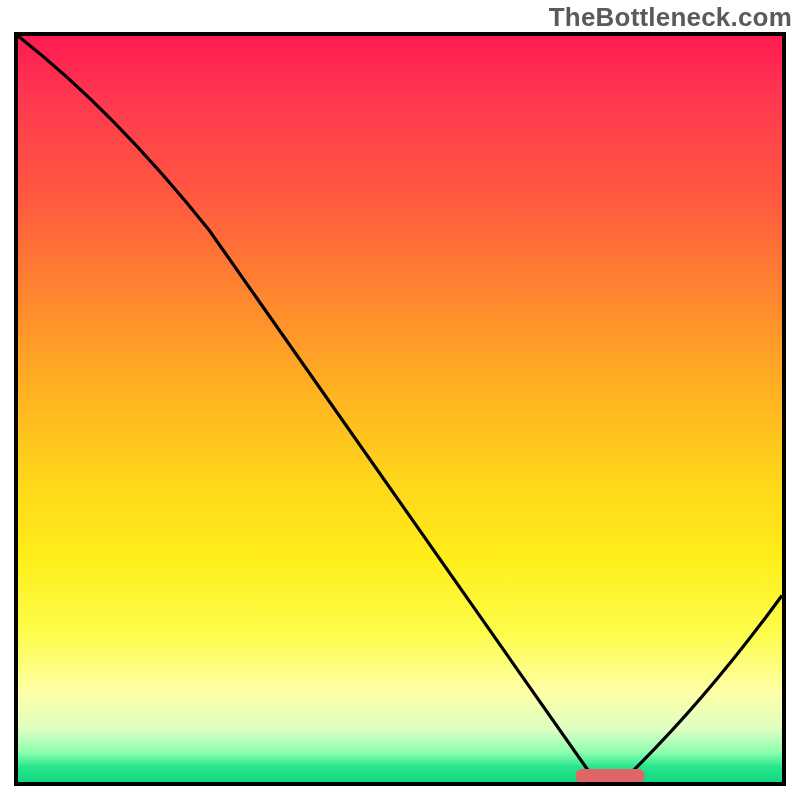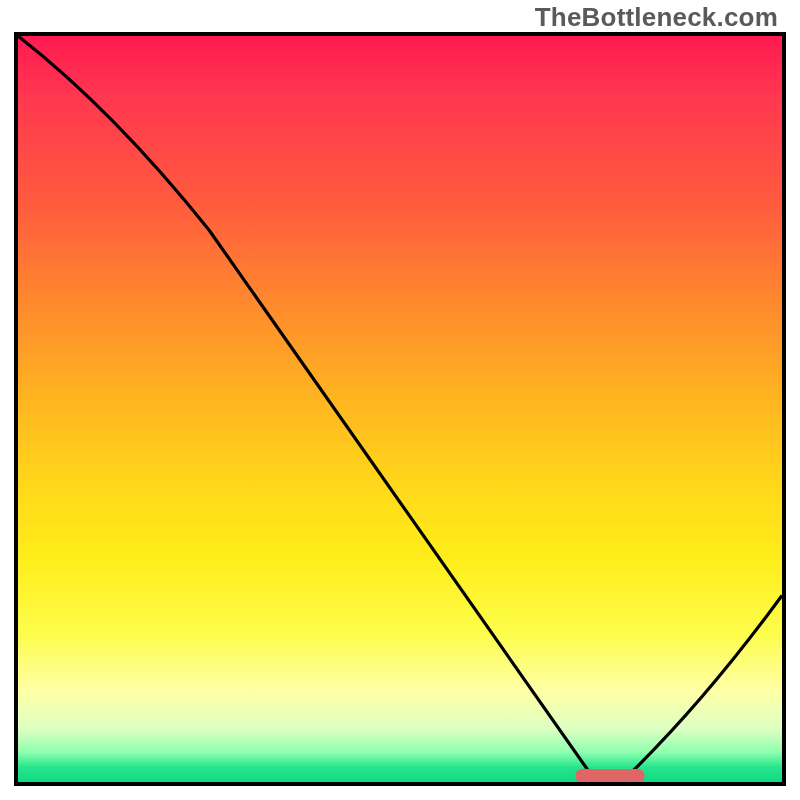--- a/index.html
+++ b/index.html
@@ -11,21 +11,21 @@
     font-family: Arial, Helvetica, sans-serif;
   }
   .container {
     position: relative;
     width: 800px;
     height: 800px;
   }
   .watermark {
     position: absolute;
     top: 2px;
-    right: 22px;
+    right: 8px;
     font-size: 26px;
     font-weight: bold;
     color: #5a5a5a;
     letter-spacing: 0.2px;
     z-index: 30;
   }
   .plot-area {
     position: absolute;
     left: 14px;
     top: 32px;

